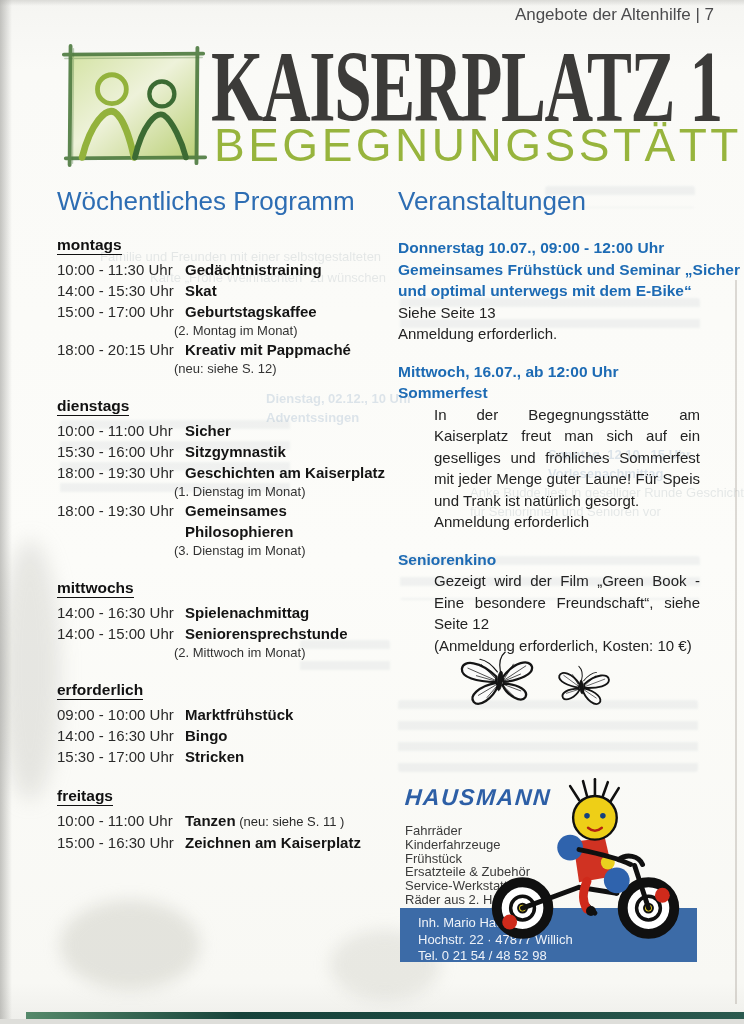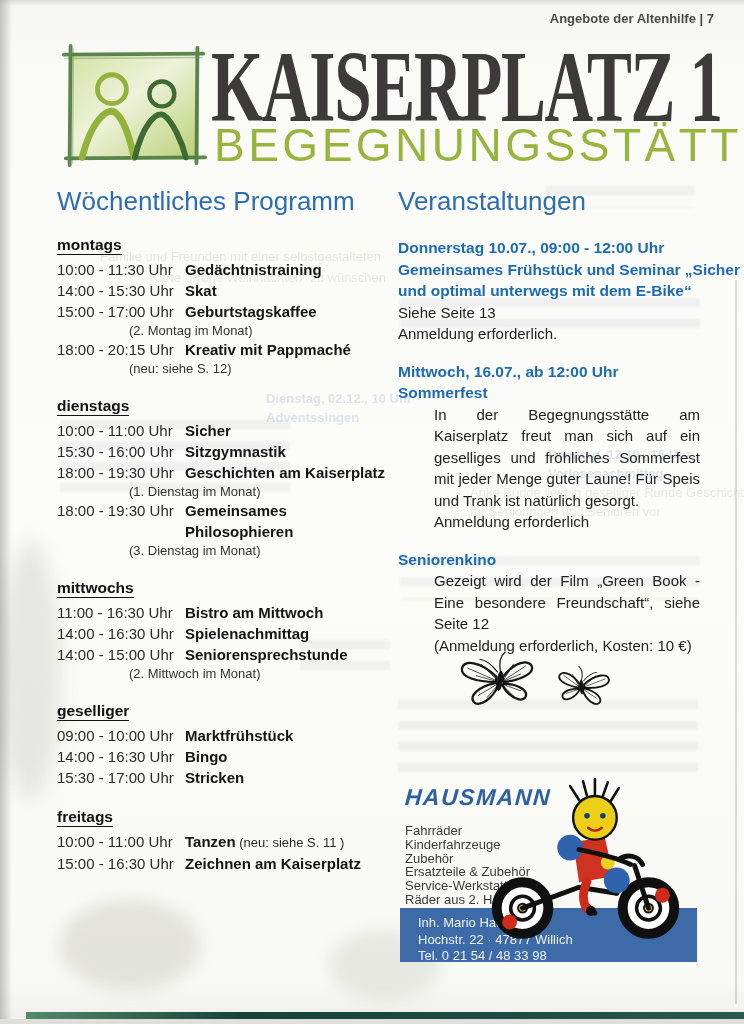--- a/index.html
+++ b/index.html
@@ -19,40 +19,40 @@
   .blob{position:absolute;border-radius:50%;filter:blur(8px);z-index:0;}
   .blob1{left:60px;top:900px;width:140px;height:90px;background:rgba(190,188,178,.35);}
   .blob2{left:330px;top:930px;width:110px;height:70px;background:rgba(196,194,186,.3);}
   .blob3{left:0px;top:540px;width:60px;height:260px;background:rgba(176,176,170,.28);filter:blur(10px);}
   
   .bleed{position:absolute;z-index:1;font-size:13px;color:#5d7382;opacity:.14;filter:blur(.4px);white-space:nowrap;}
   .bleed-bold{font-weight:bold;color:#3e6c9e;opacity:.16;}
   .smudge{position:absolute;z-index:1;filter:blur(1.2px);border-radius:3px;
         background:repeating-linear-gradient(to bottom,rgba(115,135,158,.085) 0 9px,rgba(0,0,0,0) 9px 21px);}
   
-  .page-header{position:absolute;top:11px;right:30px;font-size:13px;color:#4b4b4d;z-index:2;font-weight:bold;}
+  .page-header{position:absolute;top:5px;right:30px;font-size:17px;color:#4b4b4d;z-index:2;}
   
   .logo{position:absolute;left:61px;top:44px;width:146px;height:123px;z-index:2;}
   .brand-title{position:absolute;left:211px;top:36px;z-index:2;font-family:"Liberation Serif",serif;
         font-weight:bold;font-size:102px;line-height:1;color:#3c3b39;
         transform:scaleX(.66);transform-origin:left top;white-space:nowrap;letter-spacing:-2px;}
   .brand-subtitle{position:absolute;left:214px;top:122px;z-index:2;font-size:46px;line-height:1;
         color:#97b43d;letter-spacing:3.5px;white-space:nowrap;transform:scaleX(1.0);transform-origin:left top;}
   
   .col-heading{font-size:26px;color:#2d6db3;line-height:30px;}
   .weekly{position:absolute;left:57px;top:186px;width:340px;z-index:2;}
   .day-list{margin-top:5px;}
   .day{margin-top:19px;}
   .day-label{display:inline-block;font-size:15.5px;font-weight:bold;color:#111;
         border-bottom:1.6px solid #111;line-height:19px;margin-bottom:4px;}
   .row{display:flex;font-size:15px;line-height:21px;}
   .time{flex:0 0 128px;color:#2a2a2a;}
   .act{font-weight:bold;color:#141414;}
   .inote{font-weight:normal;font-size:13px;color:#2a2a2a;}
-  .note{font-size:13px;line-height:17px;color:#333;margin-left:72px;}
+  .note{font-size:13px;line-height:17px;color:#333;margin-left:117px;}
   .events{position:absolute;left:398px;top:186px;width:302px;z-index:2;}
   .event{margin-top:16px;}
   .event:first-child{margin-top:21px;}
   .ev-title{font-size:15.5px;font-weight:bold;color:#1d6bb4;line-height:21.5px;white-space:nowrap;}
   .ev-para{font-size:15px;line-height:21.5px;color:#222;}
   .ev-para.just{text-align:justify;margin-left:36px;}
   
   .butterfly{position:absolute;z-index:3;}
   .bf1{left:460px;top:646px;width:76px;height:64px;transform:rotate(-6deg);}
   .bf2{left:556px;top:662px;width:54px;height:46px;transform:rotate(9deg) scaleX(-1);}
@@ -139,30 +139,27 @@
             <span class="time">18:00 - 19:30 Uhr</span>
             <span class="act">Geschichten am Kaiserplatz</span>
           </div><div class="note">(1. Dienstag im Monat)</div><div class="row">
             <span class="time">18:00 - 19:30 Uhr</span>
             <span class="act">Gemeinsames</span>
           </div><div class="row">
             <span class="time">&nbsp;</span>
             <span class="act">Philosophieren</span>
           </div><div class="note">(3. Dienstag im Monat)</div></div>
         <div class="day"><span class="day-label">mittwochs</span><div class="row">
-            <span class="time">11:00 - 16:30 Uhr</span>
-            <span class="act">Bistro am Mittwoch</span>
-          </div><div class="row">
             <span class="time">14:00 - 16:30 Uhr</span>
             <span class="act">Spielenachmittag</span>
           </div><div class="row">
             <span class="time">14:00 - 15:00 Uhr</span>
             <span class="act">Seniorensprechstunde</span>
           </div><div class="note">(2. Mittwoch im Monat)</div></div>
-        <div class="day"><span class="day-label">geselliger</span><div class="row">
+        <div class="day"><span class="day-label">erforderlich</span><div class="row">
             <span class="time">09:00 - 10:00 Uhr</span>
             <span class="act">Marktfrühstück</span>
           </div><div class="row">
             <span class="time">14:00 - 16:30 Uhr</span>
             <span class="act">Bingo</span>
           </div><div class="row">
             <span class="time">15:30 - 17:00 Uhr</span>
             <span class="act">Stricken</span>
           </div></div>
         <div class="day"><span class="day-label">freitags</span><div class="row">
@@ -240,32 +237,32 @@
       </g>
       <ellipse cx="52" cy="46" rx="3.6" ry="13" fill="#151515" transform="rotate(14 52 46)"></ellipse>
     </g>
   </svg>
 
   <div class="ad-text">
     <div class="ad-name">HAUSMANN</div>
     <div class="svc-list">
         <div class="svc">Fahrräder</div>
         <div class="svc">Kinderfahrzeuge</div>
-        <div class="svc">Zubehör</div>
+        <div class="svc">Frühstück</div>
         <div class="svc">Ersatzteile &amp; Zubehör</div>
         <div class="svc">Service-Werkstatt</div>
         <div class="svc">Räder aus 2. Hand</div>
       </div>
   </div>
 
   <div class="contact-box">
     <div class="ct-lines">
         <div class="ct-line">Inh. Mario Hausmann</div>
         <div class="ct-line">Hochstr. 22 · 47877 Willich</div>
-        <div class="ct-line">Tel. 0 21 54 / 48 33 98</div>
+        <div class="ct-line">Tel. 0 21 54 / 48 52 98</div>
       </div>
   </div>
 
   <svg class="bike" viewBox="0 0 240 165">
 
     <circle cx="55" cy="131" r="26" fill="#ffffff" stroke="#101010" stroke-width="10"></circle>
     <circle cx="55" cy="131" r="12" fill="#ffffff" stroke="#101010" stroke-width="3.5"></circle>
     <circle cx="55" cy="131" r="4.5" fill="#ead01f" stroke="#101010" stroke-width="2"></circle>
     <circle cx="42" cy="145" r="7.5" fill="#cf2a1b"></circle>
     <circle cx="182" cy="131" r="26" fill="#ffffff" stroke="#101010" stroke-width="10"></circle>

